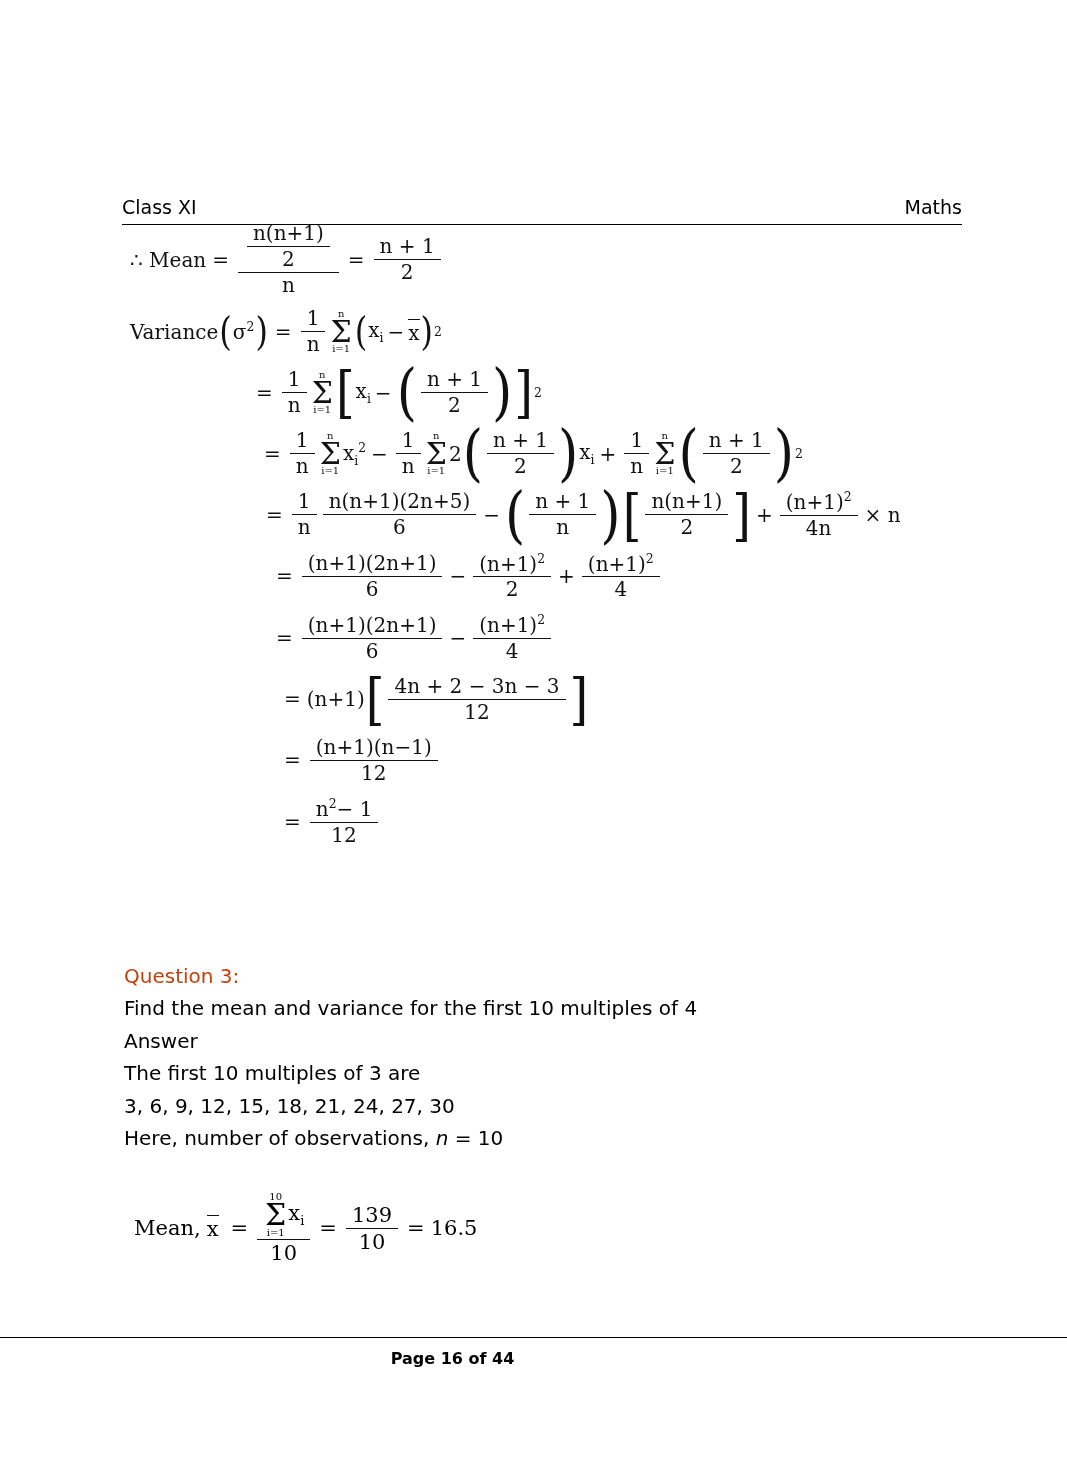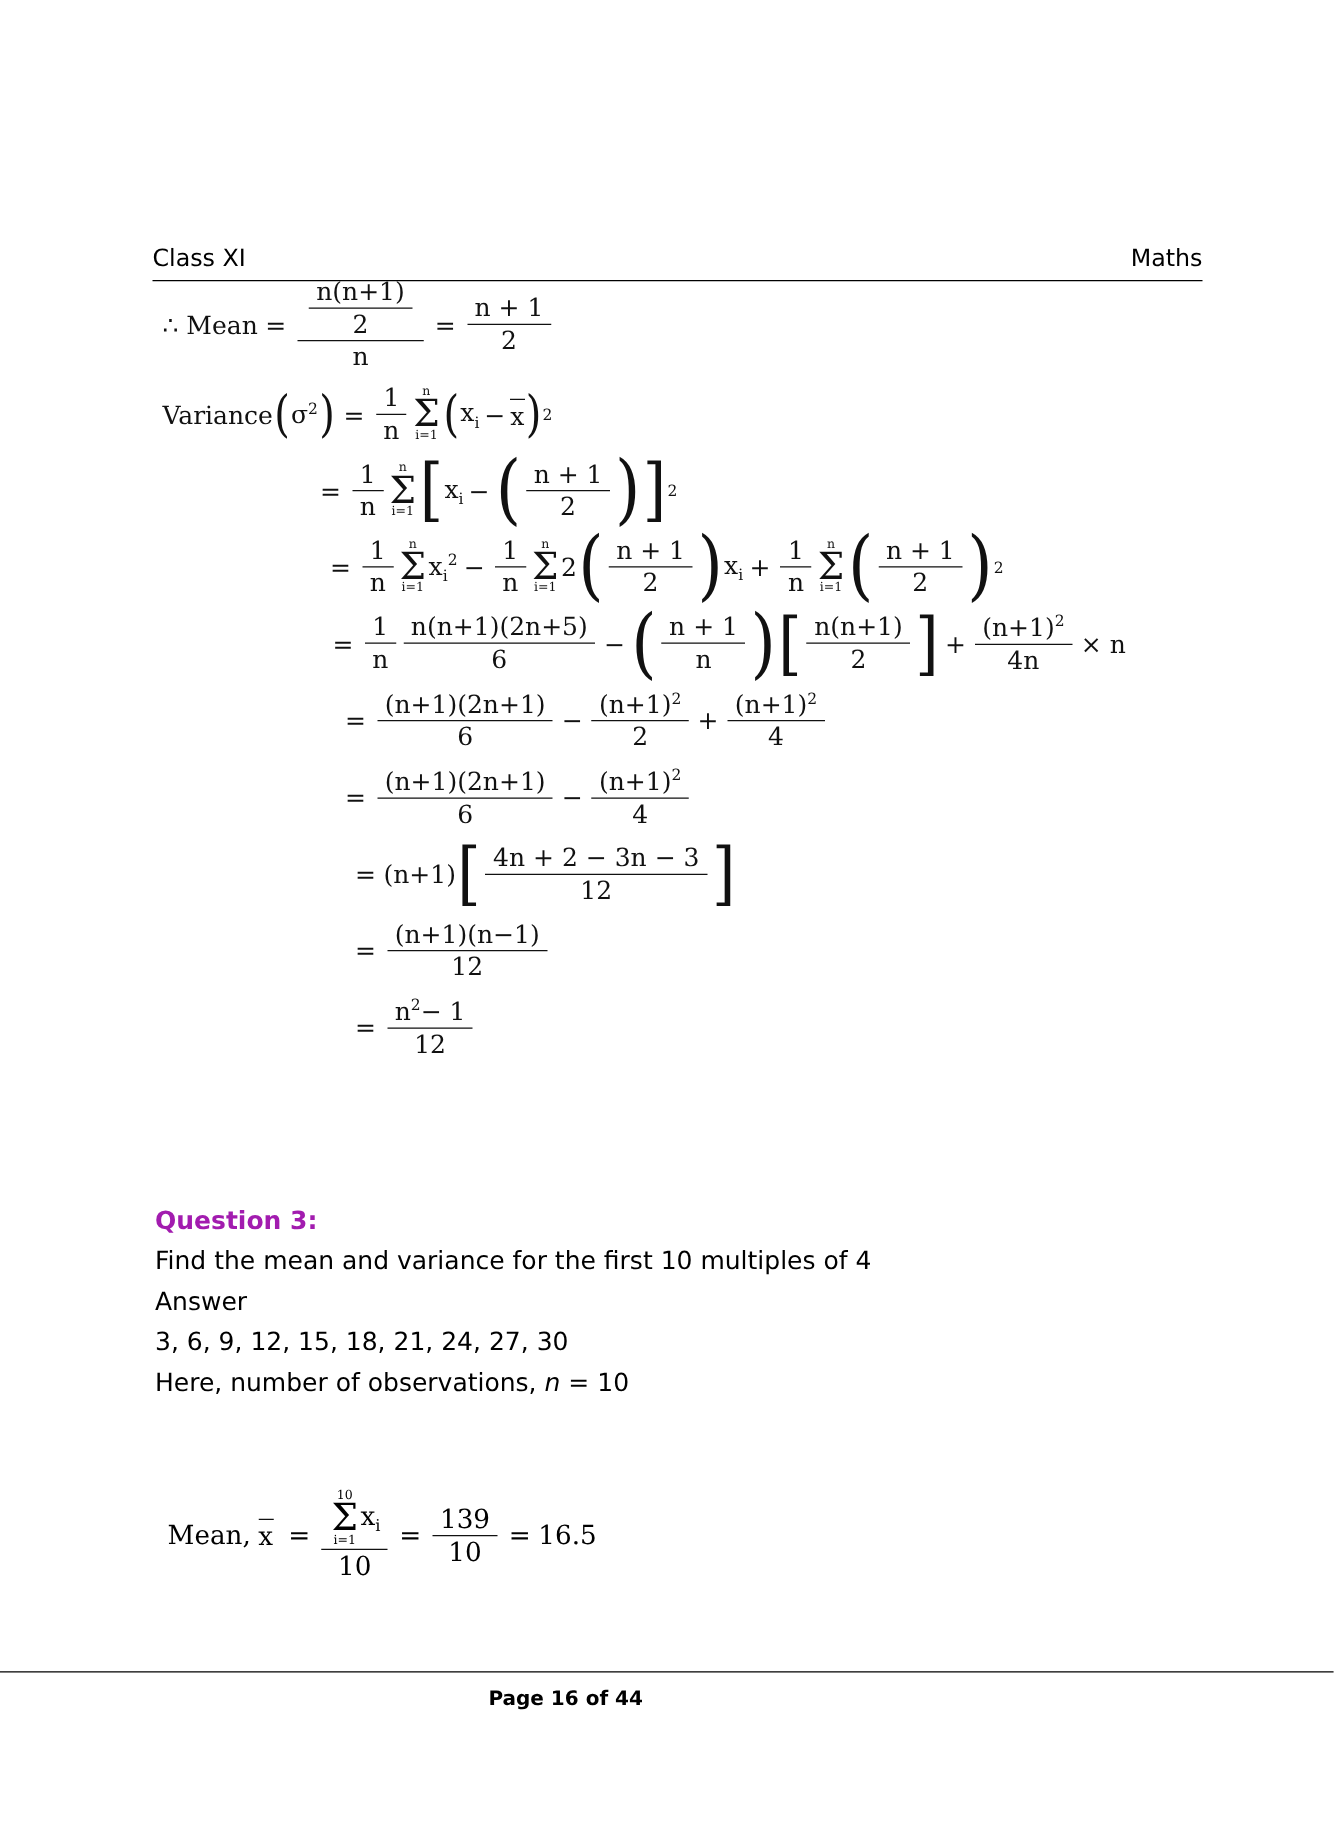--- a/index.html
+++ b/index.html
@@ -120,21 +120,21 @@
   .indent5 { margin-left: 148px; }
 
   
   .qblock {
     position: absolute;
     left: 124px;
     width: 840px;
     font-size: 20px;
     line-height: 1.62;
   }
-  .qtitle { color: #a21caf; font-weight: bold; }
+  .qtitle { color: #c2410c; font-weight: normal; }
   .ital { font-style: italic; }
 
   
   .meanformula {
     position: absolute;
     left: 134px;
     font-family: "DejaVu Serif", serif;
     font-size: 21px;
     display: flex;
     align-items: center;
@@ -373,20 +373,21 @@
         <span class="den">12</span>
       </span>
     </div>
 
   </div>
 
   <div class="qblock" style="top:960px;">
     <div class="qtitle">Question 3:</div>
     <div>Find the mean and variance for the first 10 multiples of 4</div>
     <div>Answer</div>
+    <div>The first 10 multiples of 3 are</div>
     <div>3, 6, 9, 12, 15, 18, 21, 24, 27, 30</div>
     <div>
       <span>Here, number of observations, </span><span class="ital">n</span><span> = 10</span>
     </div>
   </div>
 
   <div class="meanformula" style="top:1192px;">
     <span>Mean,</span>
     <span class="overline" style="margin:0 6px;">x</span>
     <span class="eq">=</span>

